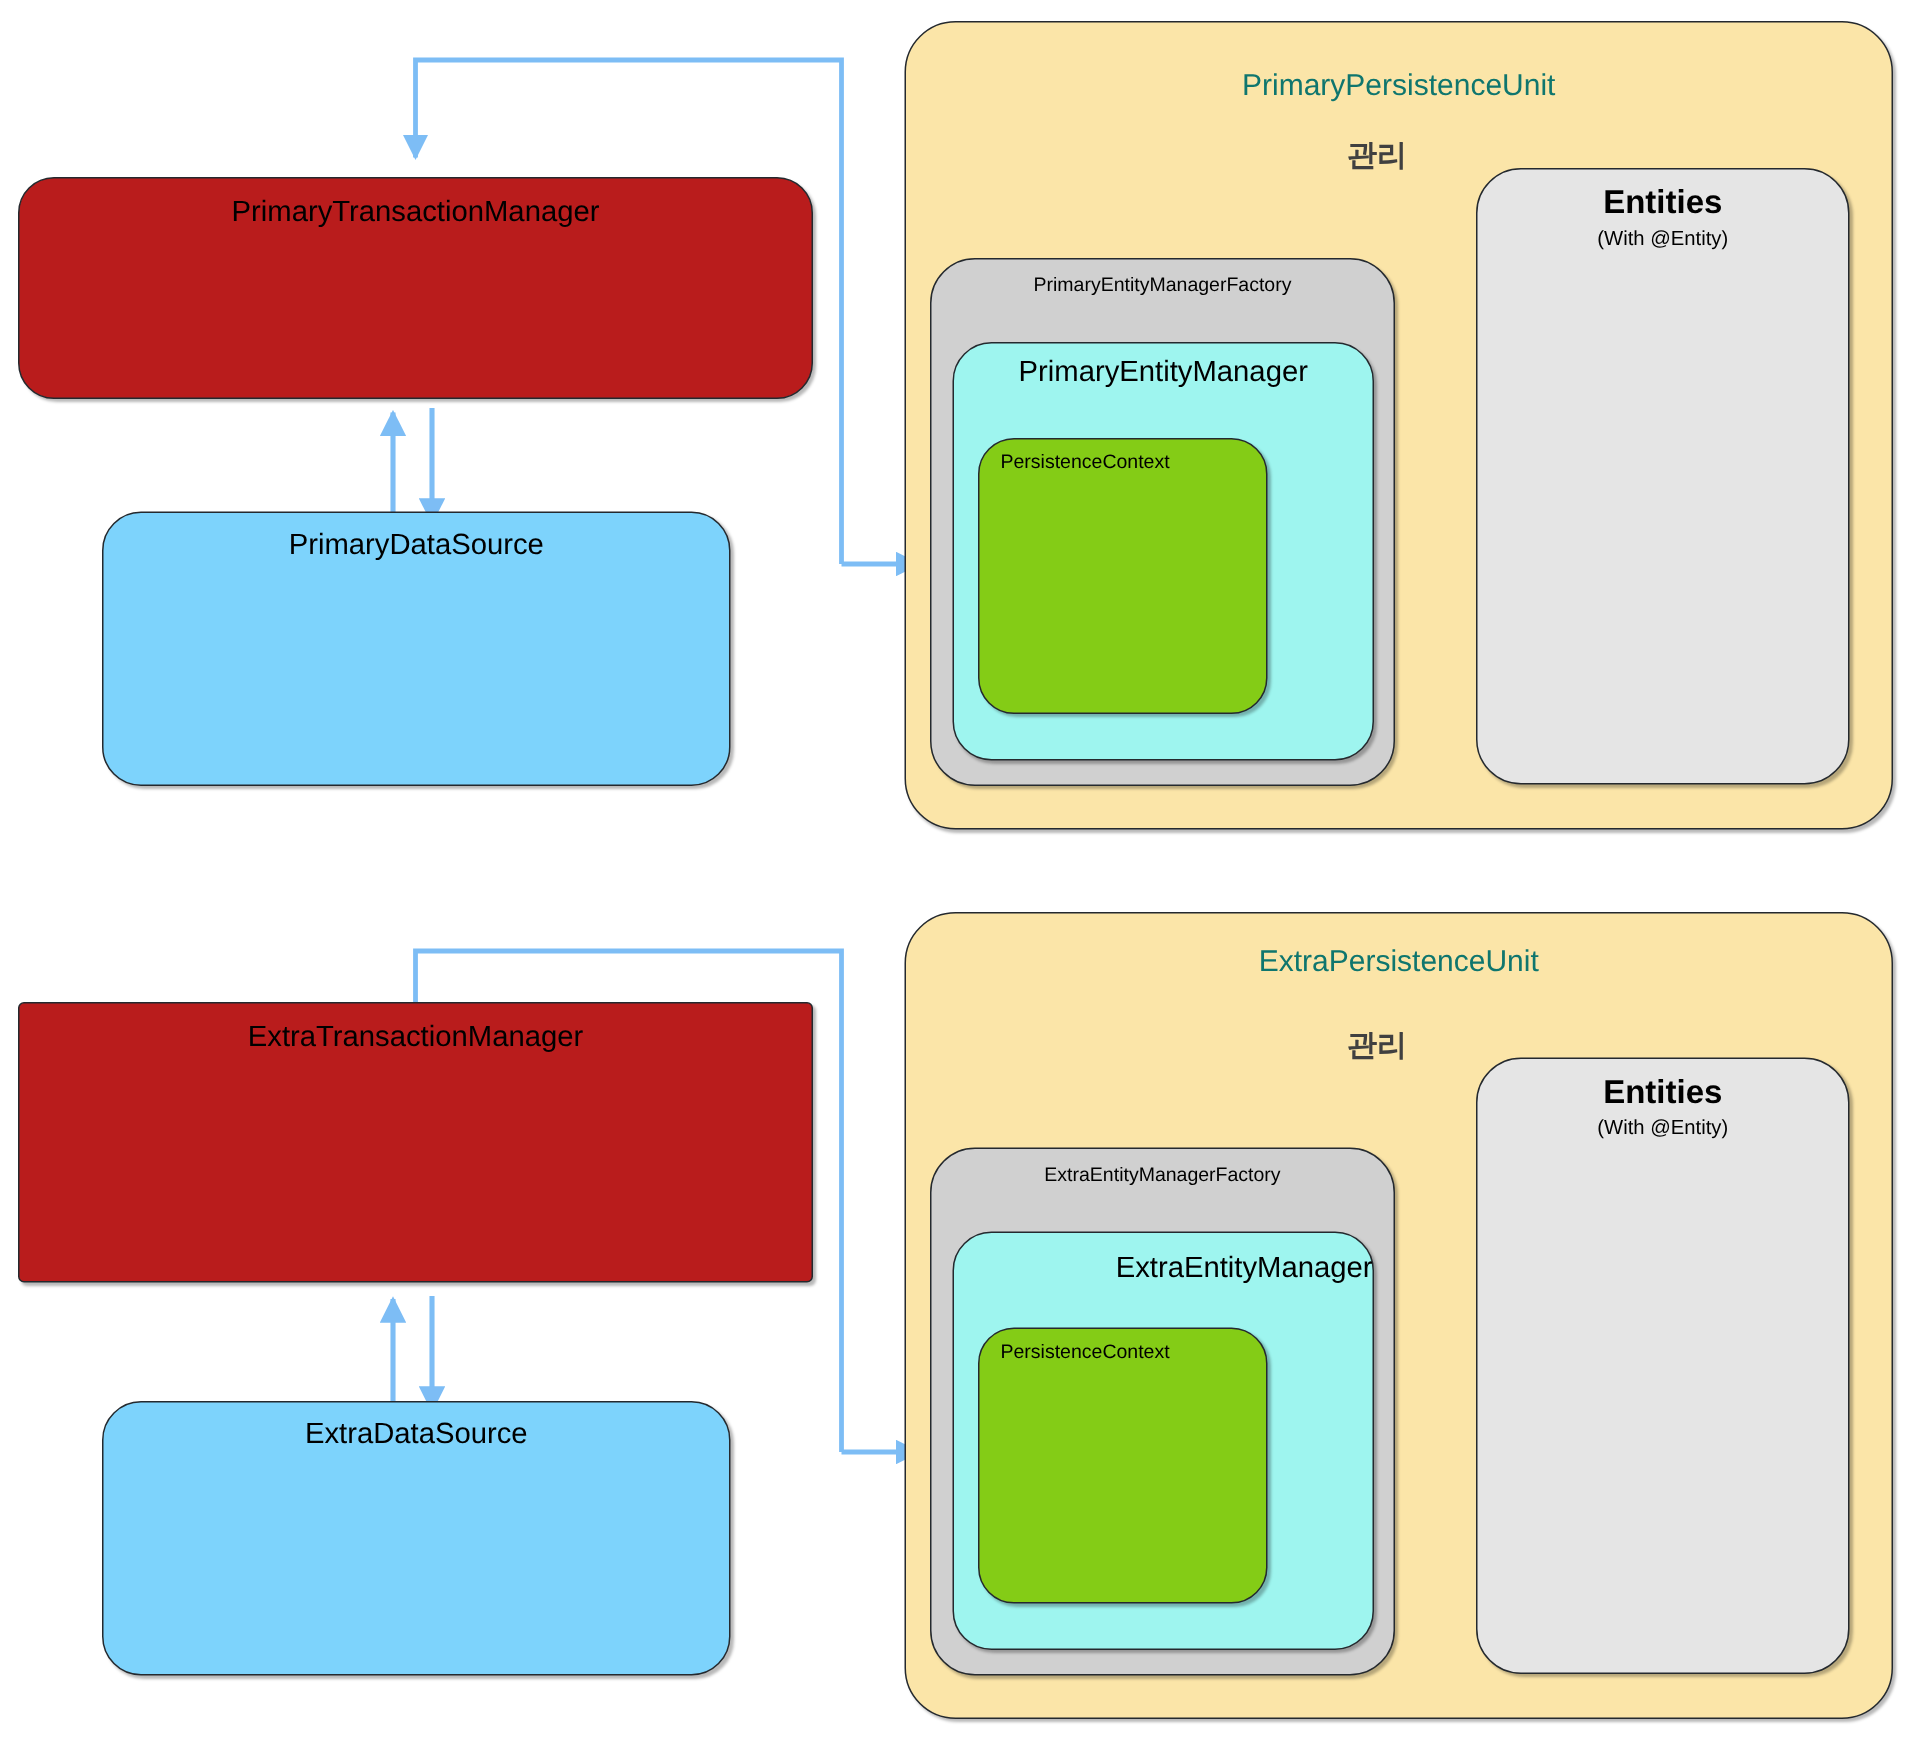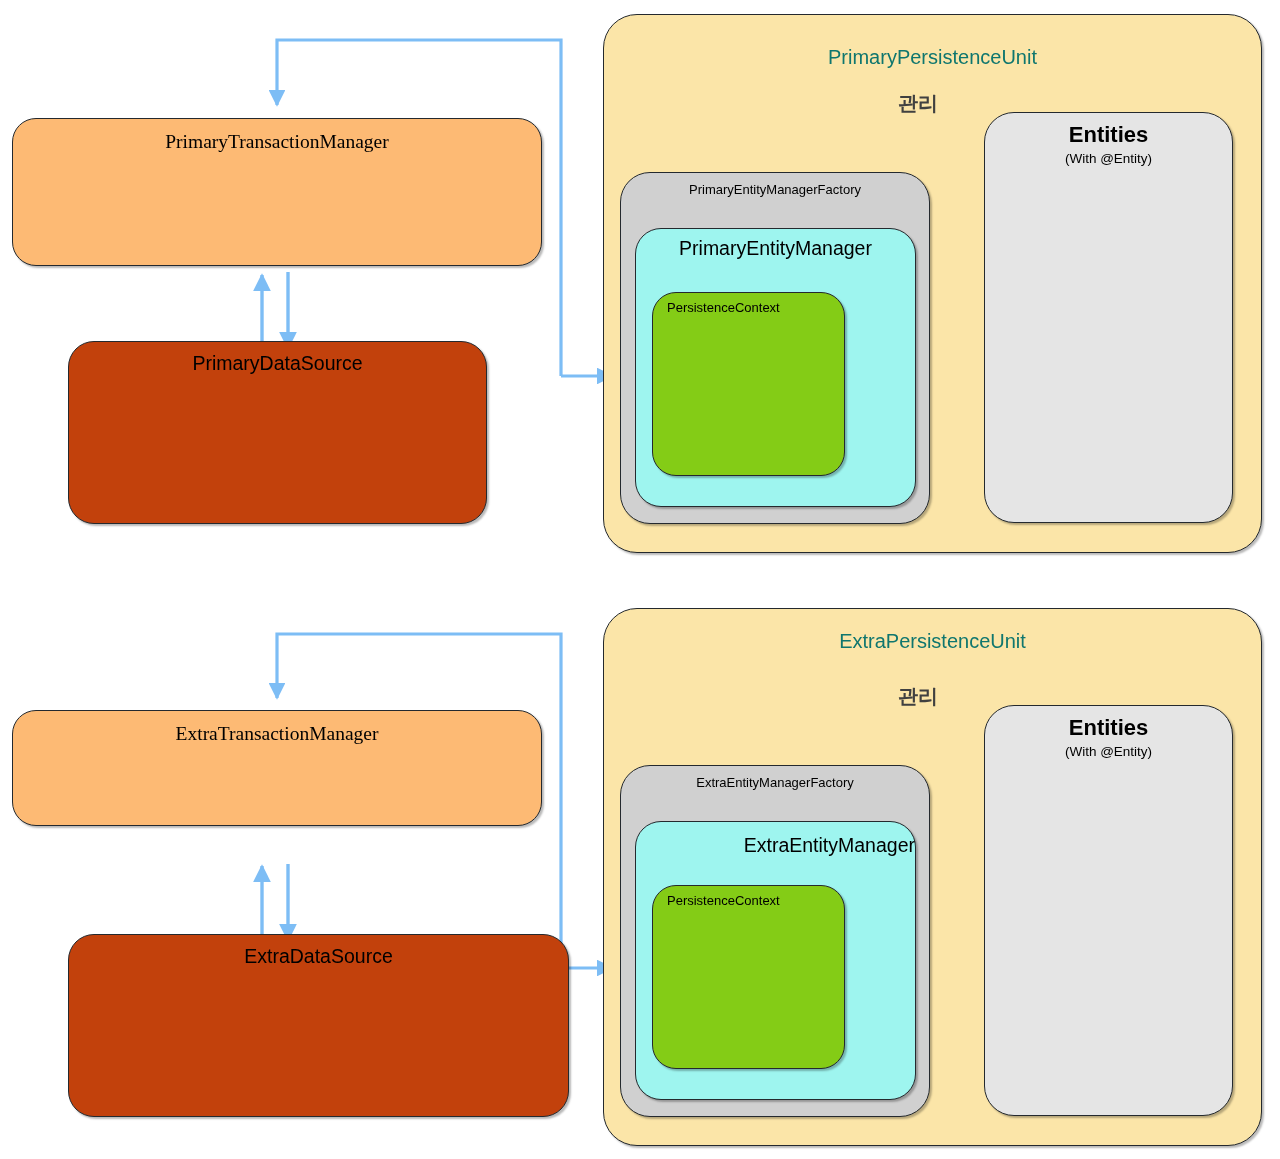--- a/index.html
+++ b/index.html
@@ -36,22 +36,22 @@
   .node-label {
     position: absolute;
     left: 0;
     width: 100%;
     text-align: center;
     color: #000000;
     line-height: 1.1;
     white-space: nowrap;
   }
   
-  .c-pink   { background: #fdba74; font-family: Liberation Serif, serif; }
-  .c-blue   { background: #c2410c; }
+  .c-pink   { background: #b91c1c; }
+  .c-blue   { background: #7dd3fc; }
   .c-unit   { background: #fbe5a8; }
   .c-gray   { background: #d0d0d0; }
   .c-cyan   { background: #9ef5ef; }
   .c-green  { background: #84cc16; }
   .c-yellow { background: #e5e5e5; }
 
   .lbl-md  { font-size: 19.5px; }
   .lbl-sm  { font-size: 13px; }
   .lbl-bold-lg { font-size: 22px; font-weight: bold; }
   .lbl-tiny { font-size: 13.5px; }
@@ -146,25 +146,25 @@
     <div class="node-label lbl-sm" style="top:8px; text-align:left; padding-left:14px;">PersistenceContext</div>
   </div>
 
   <div class="node c-yellow" style="left:984px; top:112px; width:249px; height:411px; border-radius:30px;">
     <div class="node-label lbl-bold-lg" style="top:10px;">Entities</div>
     <div class="node-label lbl-tiny" style="top:39px;">(With @Entity)</div>
   </div>
 
   <div class="flow-label" style="left:898px; top:90px;">관리</div>
 
-  <div class="node c-pink" style="left:12px; top:710px; width:530px; height:116px; border-radius:24px;">
+  <div class="node c-pink" style="left:12px; top:668px; width:530px; height:187px; border-radius:4px;">
     <div class="node-label lbl-md" style="top:12px;">ExtraTransactionManager</div>
   </div>
 
-  <div class="node c-blue" style="left:68px; top:934px; width:501px; height:183px; border-radius:26px;">
+  <div class="node c-blue" style="left:68px; top:934px; width:419px; height:183px; border-radius:26px;">
     <div class="node-label lbl-md" style="top:11px;">ExtraDataSource</div>
   </div>
 
   <div class="node c-unit" style="left:603px; top:608px; width:659px; height:538px; border-radius:34px;">
     <div class="unit-title" style="top:4px;">ExtraPersistenceUnit</div>
   </div>
 
   <div class="node c-gray" style="left:620px; top:765px; width:310px; height:352px; border-radius:30px;">
     <div class="node-label lbl-sm" style="top:10px;">ExtraEntityManagerFactory</div>
   </div>

